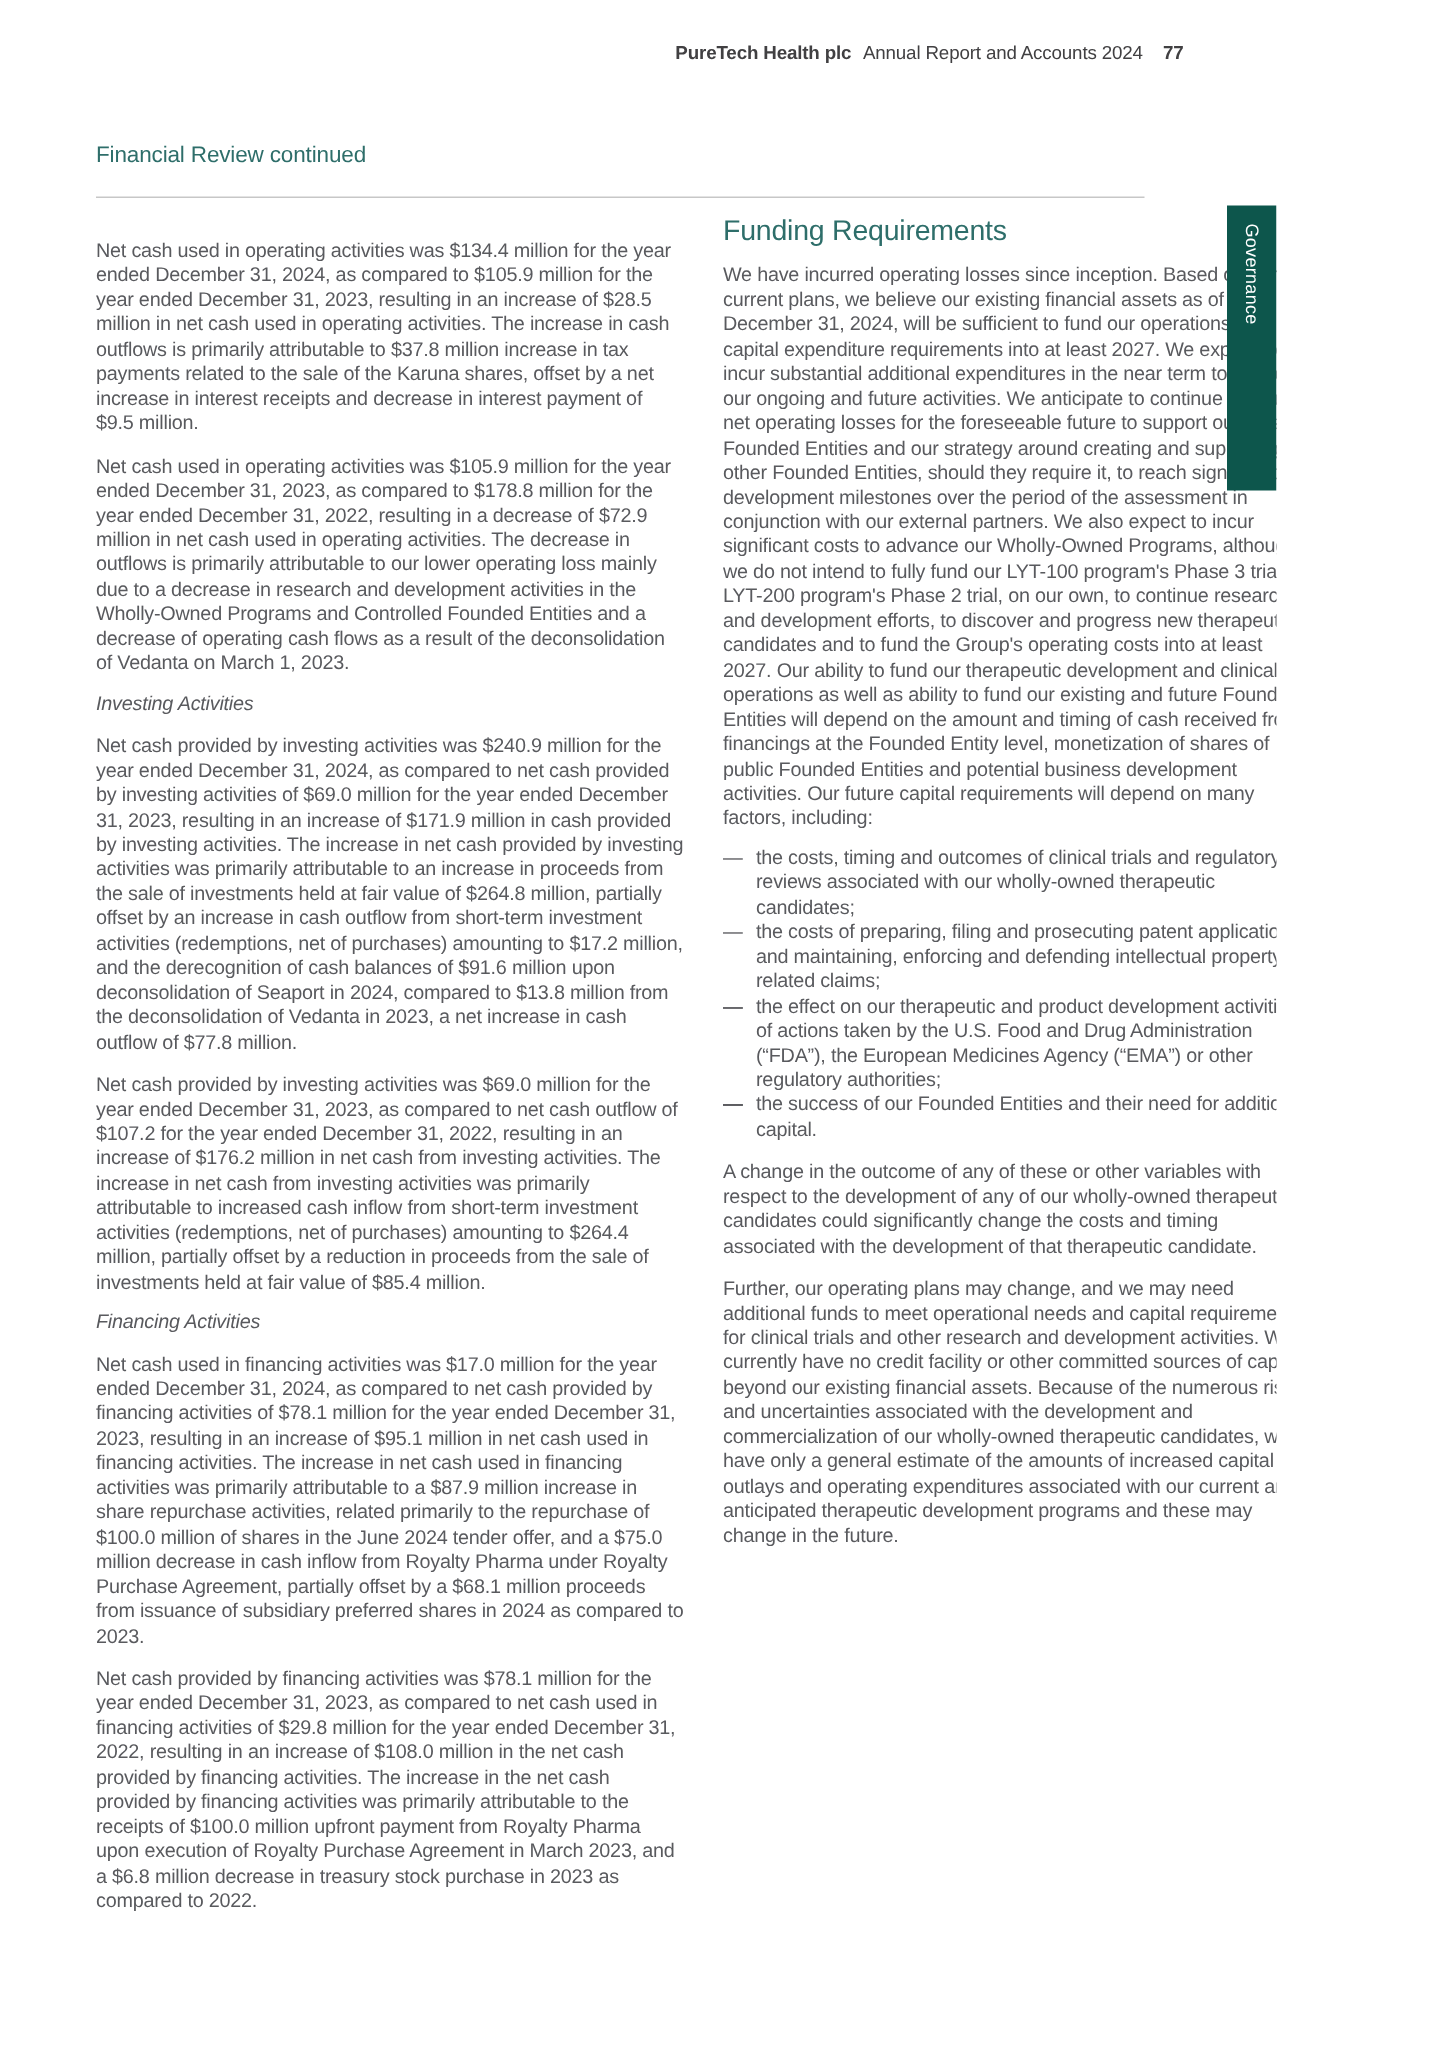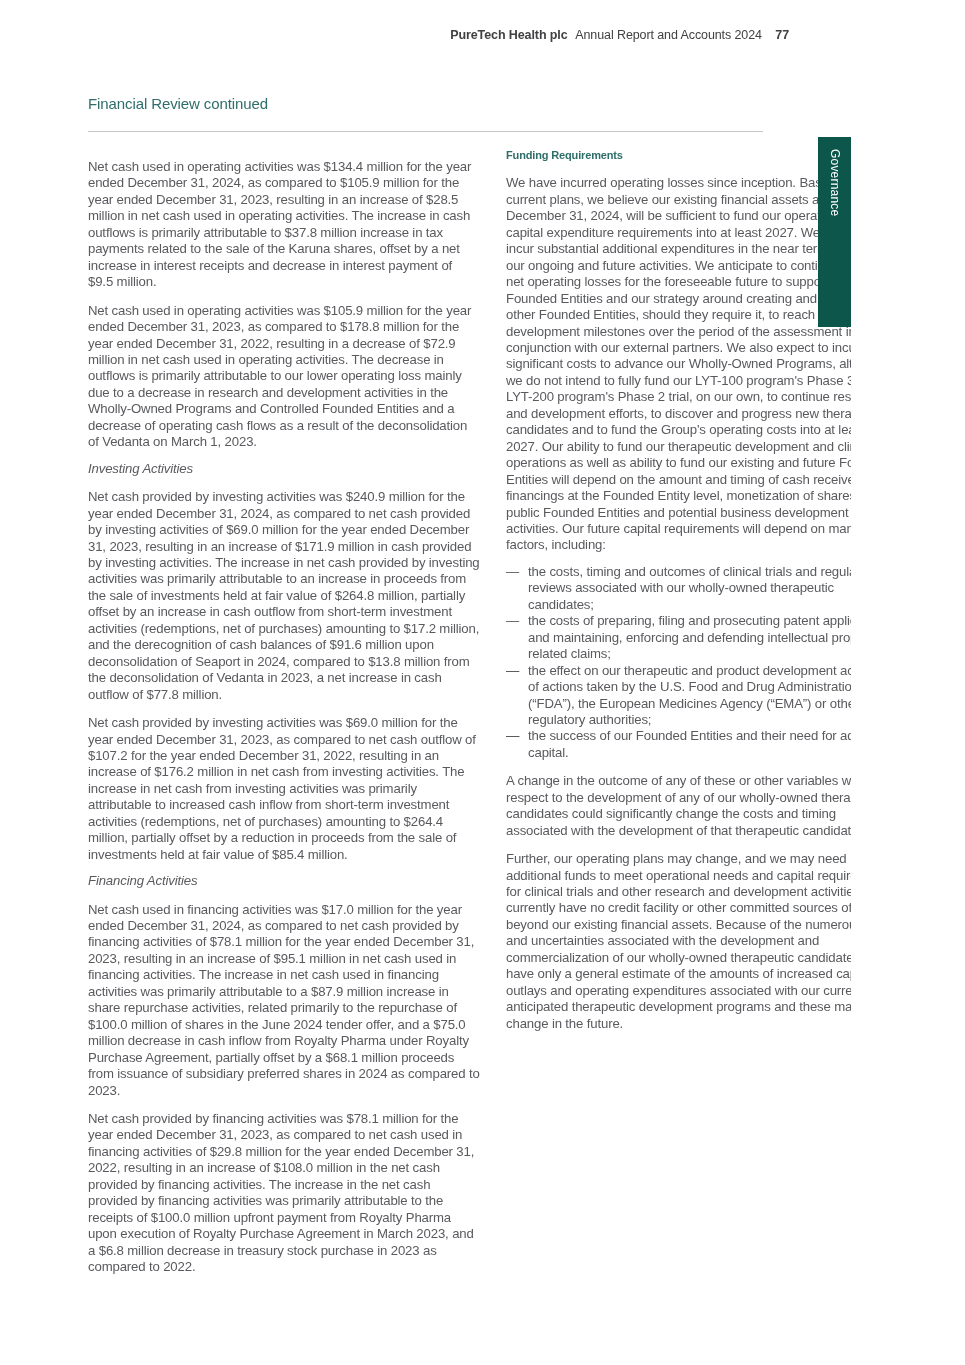--- a/index.html
+++ b/index.html
@@ -21,21 +21,21 @@
     position:absolute;top:137px;right:0;
     width:33px;height:190px;
     background:#0d564c;
     display:flex;justify-content:center;
   }
   .section-tab .tab-label{
     writing-mode:vertical-rl;
     color:#ffffff;font-size:12px;letter-spacing:0.2px;
     margin-top:12px;
   }
-  .content{padding:0 88px 0 88px;}
+  .content{padding:0 88px 0 64px;}
   .page-title{
     margin:95px 0 0 0;
     font-size:15px;font-weight:normal;color:#2e6e6a;letter-spacing:-0.1px;
   }
   .title-rule{
     border:none;border-top:1px solid #c7c7c7;
     margin:19px 0 0 0;
   }
   .columns{display:flex;gap:26px;margin-top:15px;}
   .col{
@@ -43,21 +43,21 @@
     font-size:13.2px;line-height:16.45px;color:#595a5e;
     letter-spacing:-0.15px;
   }
   .col p{margin:12px 0 10px 0;}
   .section-heading{
     font-size:13.2px;font-weight:normal;font-style:italic;
     margin:10px 0 0 0;color:#595a5e;
   }
   .col .section-heading:first-child{margin-top:0;}
   .funding-heading{
-    font-size:11px;font-weight:bold;font-style:normal;
+    font-size:19px;font-weight:normal;font-style:normal;
     margin:0;color:#2e6e6a;
   }
   ul.bullet-list{list-style:none;margin:0 0 10px 0;padding:0;}
   ul.bullet-list li{position:relative;padding-left:22px;}
   ul.bullet-list .dash{position:absolute;left:0;top:0;}
 </style>
 </head>
 <body>
 
 <div class="page">

